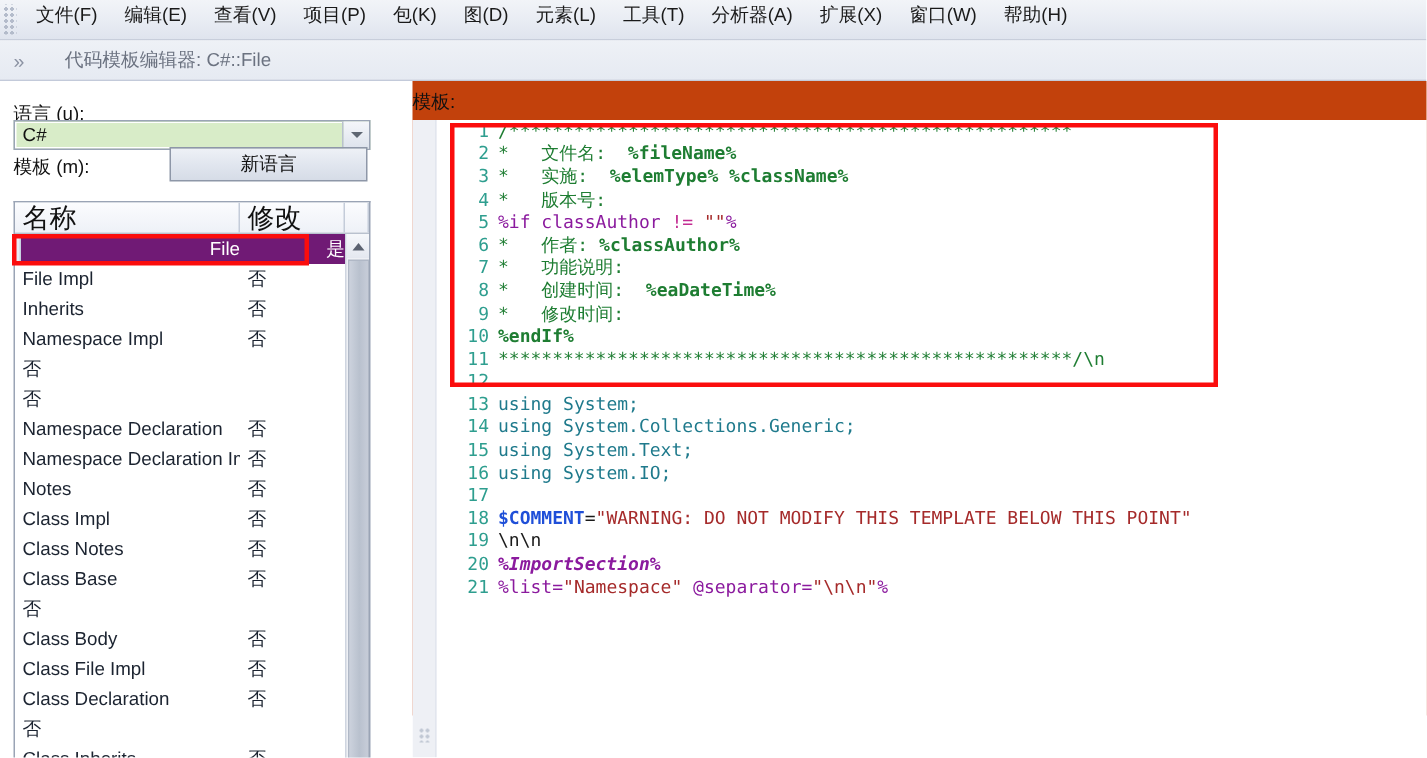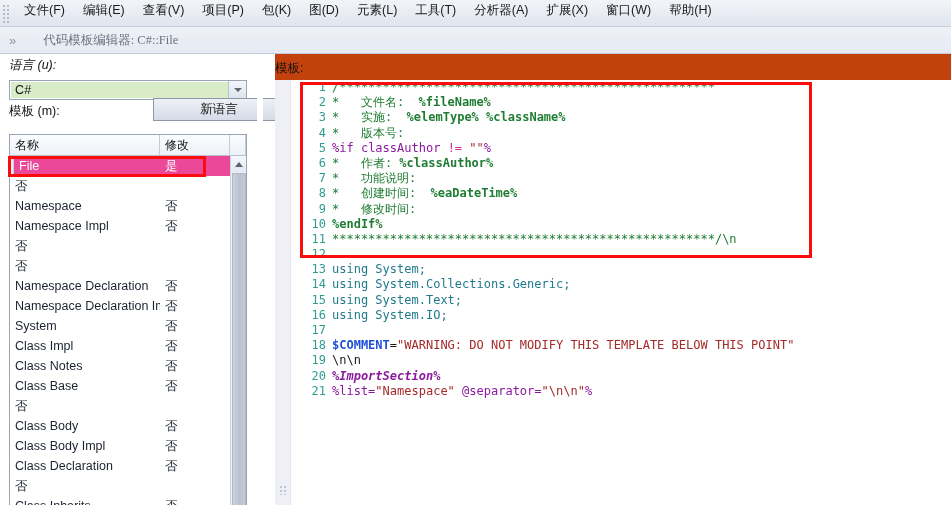--- a/index.html
+++ b/index.html
@@ -50,37 +50,36 @@
     display: flex; align-items: center;
   }
   .chev {
     color: #8c93a3; font-size: 13px;
     margin-left: 9px; margin-right: 28px;
     letter-spacing: -1px;
   }
   .caption-text {
     color: #6b7280; font-size: 12.5px;
     white-space: nowrap;
-    font-family: Liberation Serif, serif;
   }
 
   
   .left-panel {
     position: absolute; left: 0; top: 54px;
     width: 257px; height: 451px;
     background: #ffffff;
     box-sizing: border-box;
   }
   .lbl {
     position: absolute;
     font-size: 12.5px; color: #111;
     white-space: nowrap;
   }
 
-  .lang-label { left: 9px; top: 3px; font-style: italic; }
+  .lang-label { left: 9px; top: 14px; }
   .tpl-label  { left: 9px; top: 49px; }
 
   .combo {
     position: absolute;
     left: 9px; top: 26px;
     width: 238px; height: 20px;
     border: 1px solid #9aa4b5;
     background: #d8ecc8;
     box-sizing: border-box;
     display: flex; align-items: center;
@@ -108,42 +107,41 @@
   .newlang-btn {
     position: absolute;
     left: 113px; top: 44px;
     width: 132px; height: 23px;
     background: linear-gradient(to bottom,#eef1f6 0%, #e1e6ef 50%, #d6dce7 100%);
     border: 1px solid #8e97a8;
     font-size: 12.5px; color: #111;
     display: flex; align-items: center; justify-content: center;
     box-sizing: border-box;
     cursor: default;
-    margin-left: 40px;
   }
 
   
   .grid {
     position: absolute;
     left: 9px; top: 80px;
     width: 238px; height: 421px;
     border: 1px solid #9aa4b5;
     border-bottom: none;
     box-sizing: border-box;
     background: #ffffff;
     overflow: hidden;
   }
   .grid-header {
     display: flex; height: 21px;
     background: linear-gradient(to bottom,#fbfcfe,#eef1f7);
     border-bottom: 1px solid #b9c1ce;
     box-sizing: border-box;
   }
   .gh-cell {
-    font-size: 12px; color: #111;
+    font-size: 18px; color: #111;
     padding-left: 5px;
     display: flex; align-items: center;
     border-right: 1px solid #c4ccd9;
     box-sizing: border-box;
   }
   .gh-name { width: 150px; }
   .gh-mod  { width: 70px; }
   .gh-pad  { flex: 1; }
 
   .grid-body {
@@ -161,21 +159,22 @@
     font-size: 12.5px; color: #1b2330;
     white-space: nowrap; overflow: hidden;
     box-sizing: border-box;
   }
   .row .c-mod {
     width: 70px; padding-left: 5px;
     font-size: 12.5px; color: #1b2330;
     box-sizing: border-box;
   }
   .row.selected {
-    background: #ec4899;
+    background: #701a75;
+    text-align: right;
   }
   .row.selected .c-name, .row.selected .c-mod { color: #ffffff; }
   .row.selected .c-name { padding-left: 9px; }
 
   .sel-marker {
     position: absolute;
     left: 0; width: 4px; height: 20px;
     background: #e8eef6;
     border-right: 1px solid #c7d2e0;
     box-sizing: border-box;
@@ -334,24 +333,25 @@
         <div class="gh-cell gh-pad"></div>
       </div>
 
       <div class="grid-body" id="grid-body">
           <div class="row selected">
             <div class="sel-marker"></div>
             <div class="c-name">File</div>
             <div class="c-mod">是</div>
           </div>
           <div class="row">
-            <div class="c-mod">否</div>
-          </div>
-          <div class="row">
-            <div class="c-name">Namespace</div>
+            <div class="c-name">File Impl</div>
+            <div class="c-mod">否</div>
+          </div>
+          <div class="row">
+            <div class="c-name">Inherits</div>
             <div class="c-mod">否</div>
           </div>
           <div class="row">
             <div class="c-name">Namespace Impl</div>
             <div class="c-mod">否</div>
           </div>
           <div class="row">
             <div class="c-mod">否</div>
           </div>
           <div class="row">
@@ -359,21 +359,21 @@
           </div>
           <div class="row">
             <div class="c-name">Namespace Declaration</div>
             <div class="c-mod">否</div>
           </div>
           <div class="row">
             <div class="c-name">Namespace Declaration Impl</div>
             <div class="c-mod">否</div>
           </div>
           <div class="row">
-            <div class="c-name">System</div>
+            <div class="c-name">Notes</div>
             <div class="c-mod">否</div>
           </div>
           <div class="row">
             <div class="c-name">Class Impl</div>
             <div class="c-mod">否</div>
           </div>
           <div class="row">
             <div class="c-name">Class Notes</div>
             <div class="c-mod">否</div>
           </div>
@@ -382,21 +382,21 @@
             <div class="c-mod">否</div>
           </div>
           <div class="row">
             <div class="c-mod">否</div>
           </div>
           <div class="row">
             <div class="c-name">Class Body</div>
             <div class="c-mod">否</div>
           </div>
           <div class="row">
-            <div class="c-name">Class Body Impl</div>
+            <div class="c-name">Class File Impl</div>
             <div class="c-mod">否</div>
           </div>
           <div class="row">
             <div class="c-name">Class Declaration</div>
             <div class="c-mod">否</div>
           </div>
           <div class="row">
             <div class="c-mod">否</div>
           </div>
           <div class="row">

